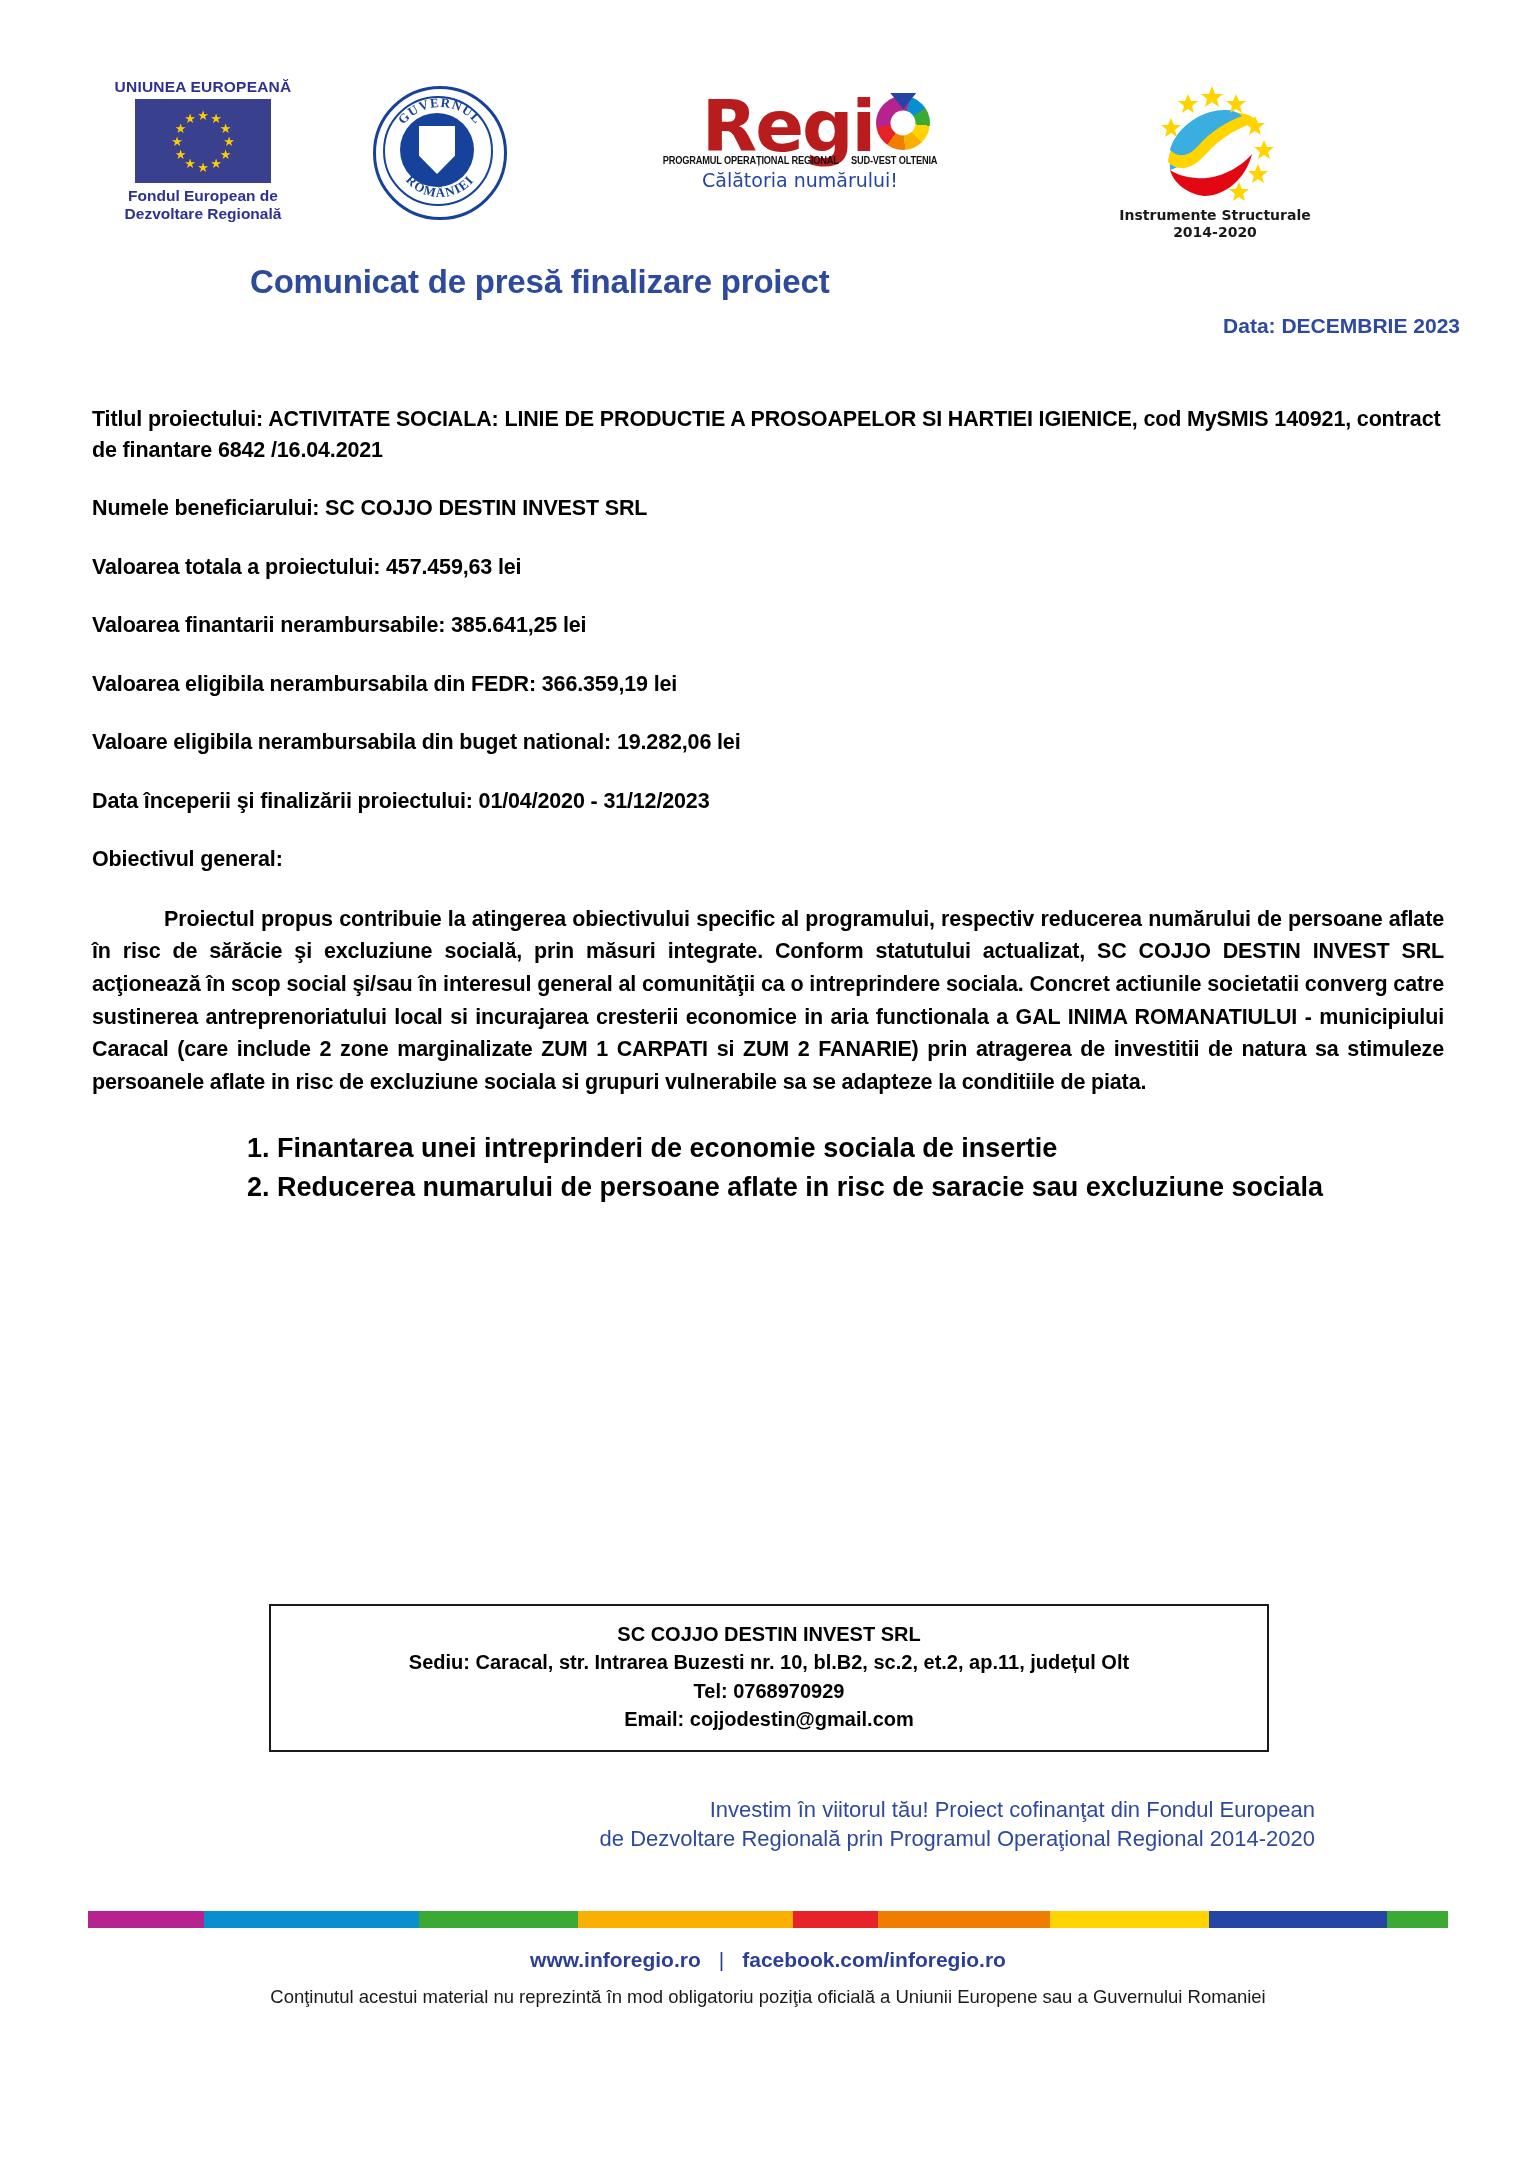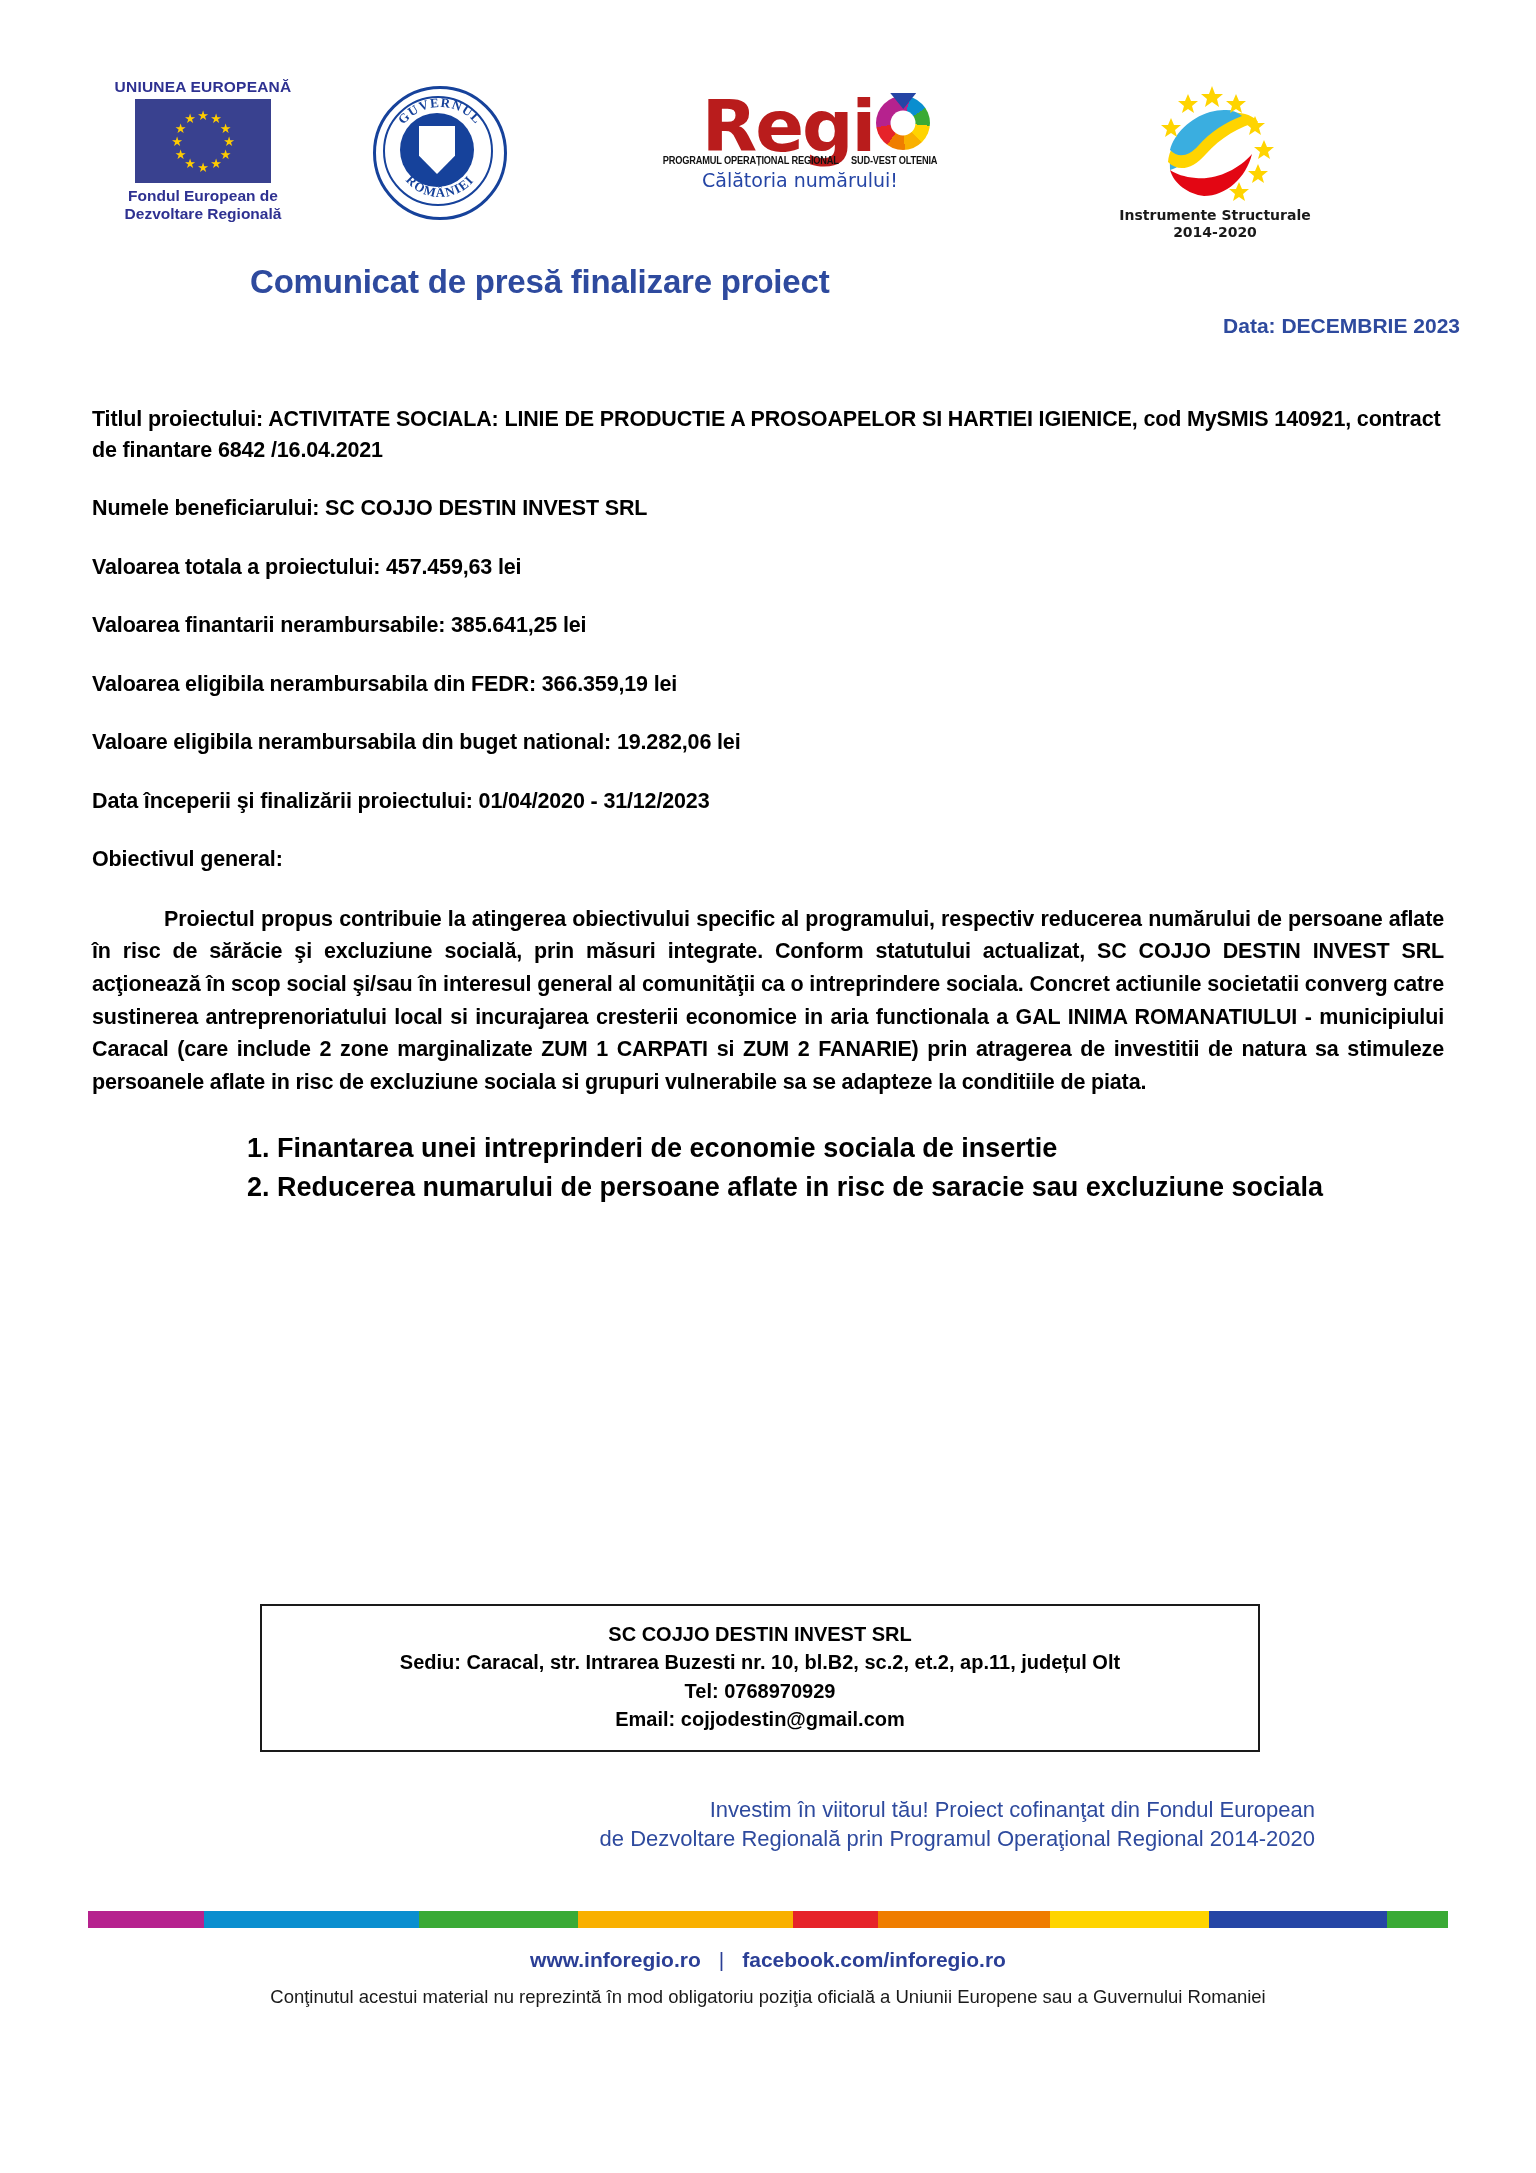--- a/index.html
+++ b/index.html
@@ -226,21 +226,21 @@
   }
   .obj-list li {
     font-size: 27px;
     font-weight: bold;
     line-height: 1.45;
   }
 
   
   .contact-box {
     position: absolute;
-    left: 260px;
+    left: 269px;
     top: 1604px;
     width: 1000px;
     border: 2px solid #1a1a1a;
     box-sizing: border-box;
     padding: 14px 10px 16px 10px;
     text-align: center;
   }
   .contact-box div {
     font-size: 20px;
     font-weight: bold;

